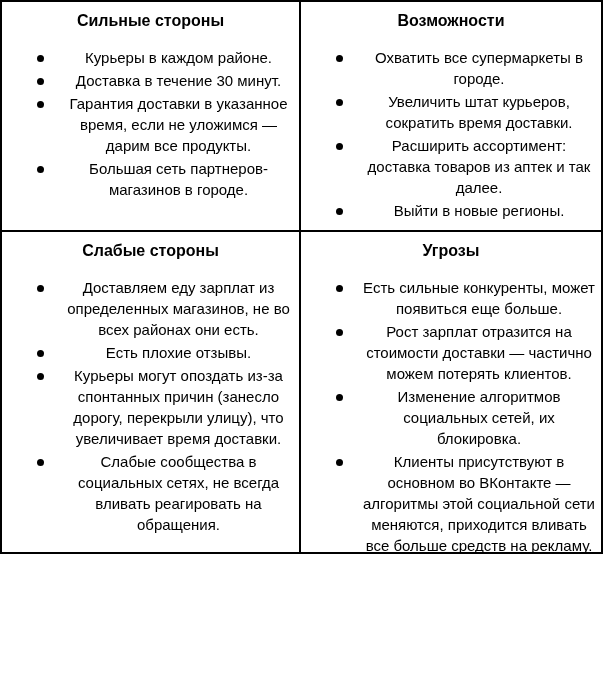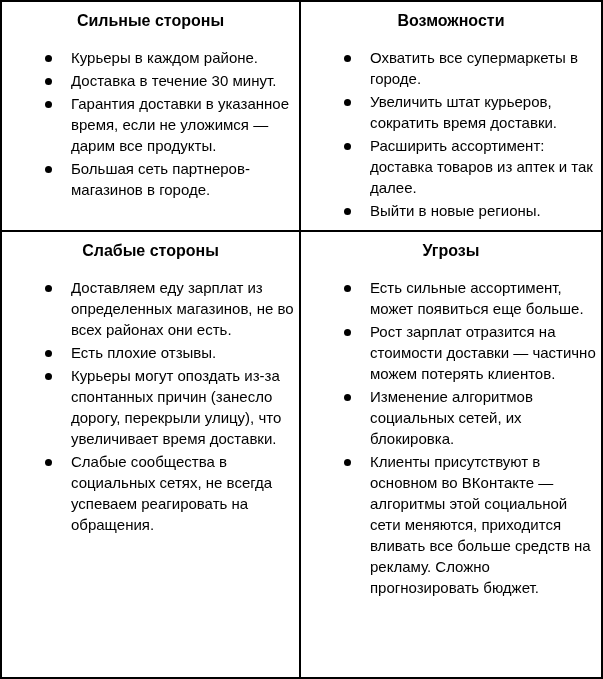--- a/index.html
+++ b/index.html
@@ -2,21 +2,21 @@
 <html lang="ru"><head>
 <meta charset="utf-8">
 <style>
   html, body {
     margin: 0;
     padding: 0;
     background: #ffffff;
   }
   .swot-table {
     width: 603px;
-    height: 679px;
+    height: 554px;
     box-sizing: border-box;
     border: 2px solid #000000;
     display: grid;
     grid-template-columns: 299px 1fr;
     grid-template-rows: 230px 1fr;
     background: #ffffff;
     font-family: "Liberation Sans", "DejaVu Sans", sans-serif;
     color: #000000;
   }
   .cell {
@@ -28,22 +28,23 @@
 
   .cell h2 {
     margin: 8px 6px 0 6px;
     font-size: 16px;
     line-height: 21px;
     font-weight: bold;
     text-align: center;
   }
   .cell ul {
     margin: 16px 0 0 0;
-    padding: 0 5px 0 12px;
+    padding: 0 5px 0 4px;
     list-style: none;
+    text-align: center;
   }
   .cell li {
     position: relative;
     padding-left: 57px;
     font-size: 15px;
     line-height: 21px;
     margin-bottom: 2px;
   }
   .cell li::before {
     content: "";
@@ -80,27 +81,27 @@
       <li>Выйти в новые регионы.</li>
     </ul>
   </div>
 
   <div class="cell col-left row-bottom">
     <h2>Слабые стороны</h2>
     <ul>
       <li>Доставляем еду зарплат из определенных магазинов, не во всех районах они есть.</li>
       <li>Есть плохие отзывы.</li>
       <li>Курьеры могут опоздать из-за спонтанных причин (занесло дорогу, перекрыли улицу), что увеличивает время доставки.</li>
-      <li>Слабые сообщества в социальных сетях, не всегда успеваем реагировать на обращения.</li>
+      <li>Слабые сообщества в социальных сетях, не всегда вливать реагировать на обращения.</li>
     </ul>
   </div>
 
   <div class="cell col-right row-bottom">
     <h2>Угрозы</h2>
     <ul>
-      <li>Есть сильные ассортимент, может появиться еще больше.</li>
+      <li>Есть сильные конкуренты, может появиться еще больше.</li>
       <li>Рост зарплат отразится на стоимости доставки — частично можем потерять клиентов.</li>
       <li>Изменение алгоритмов социальных сетей, их блокировка.</li>
       <li>Клиенты присутствуют в основном во ВКонтакте — алгоритмы этой социальной сети меняются, приходится вливать все больше средств на рекламу. Сложно прогнозировать бюджет.</li>
     </ul>
   </div>
 
 </div>
 
 </body></html>

